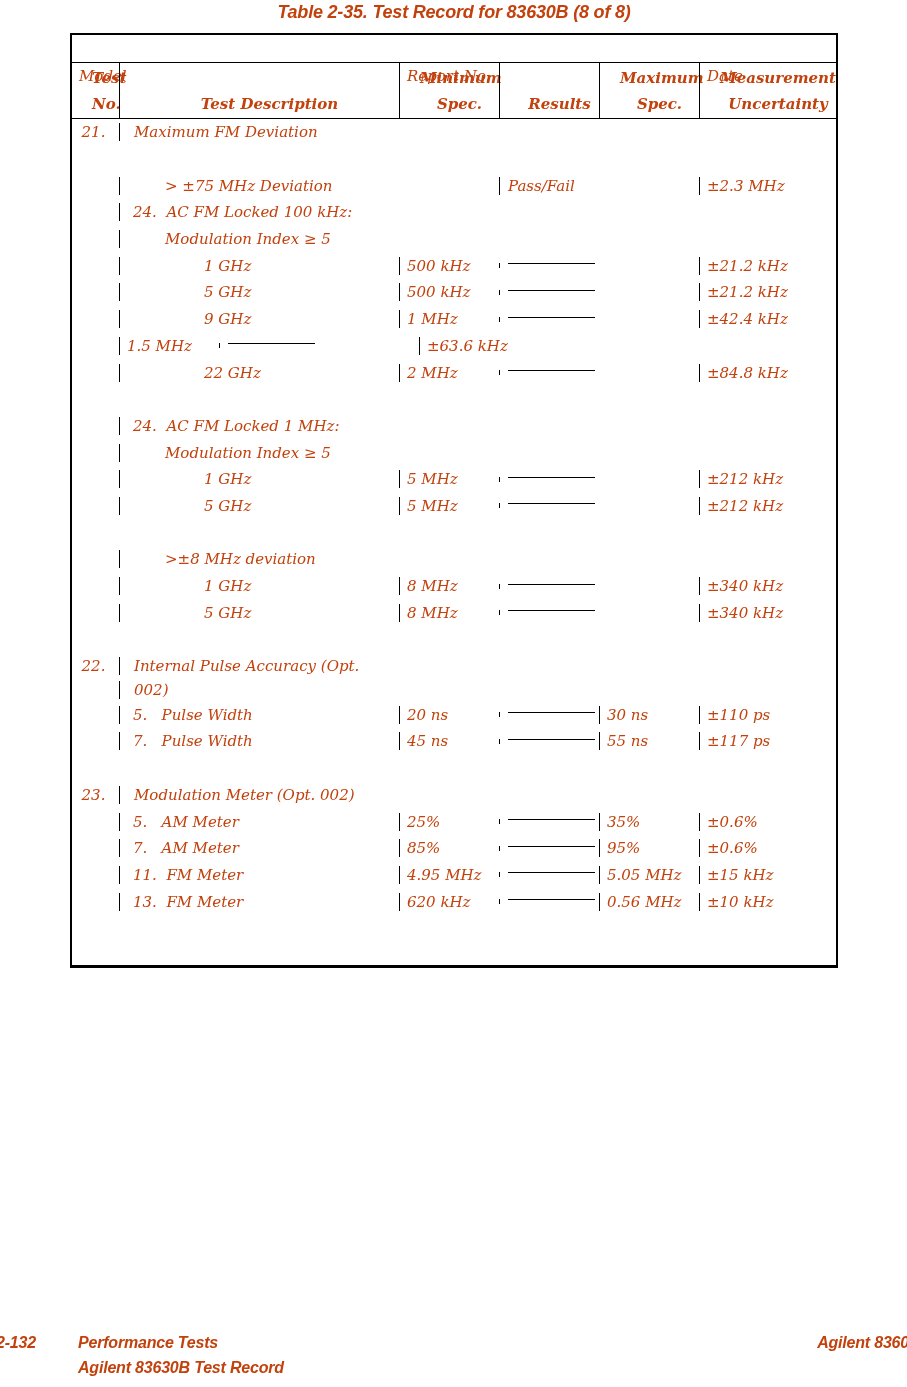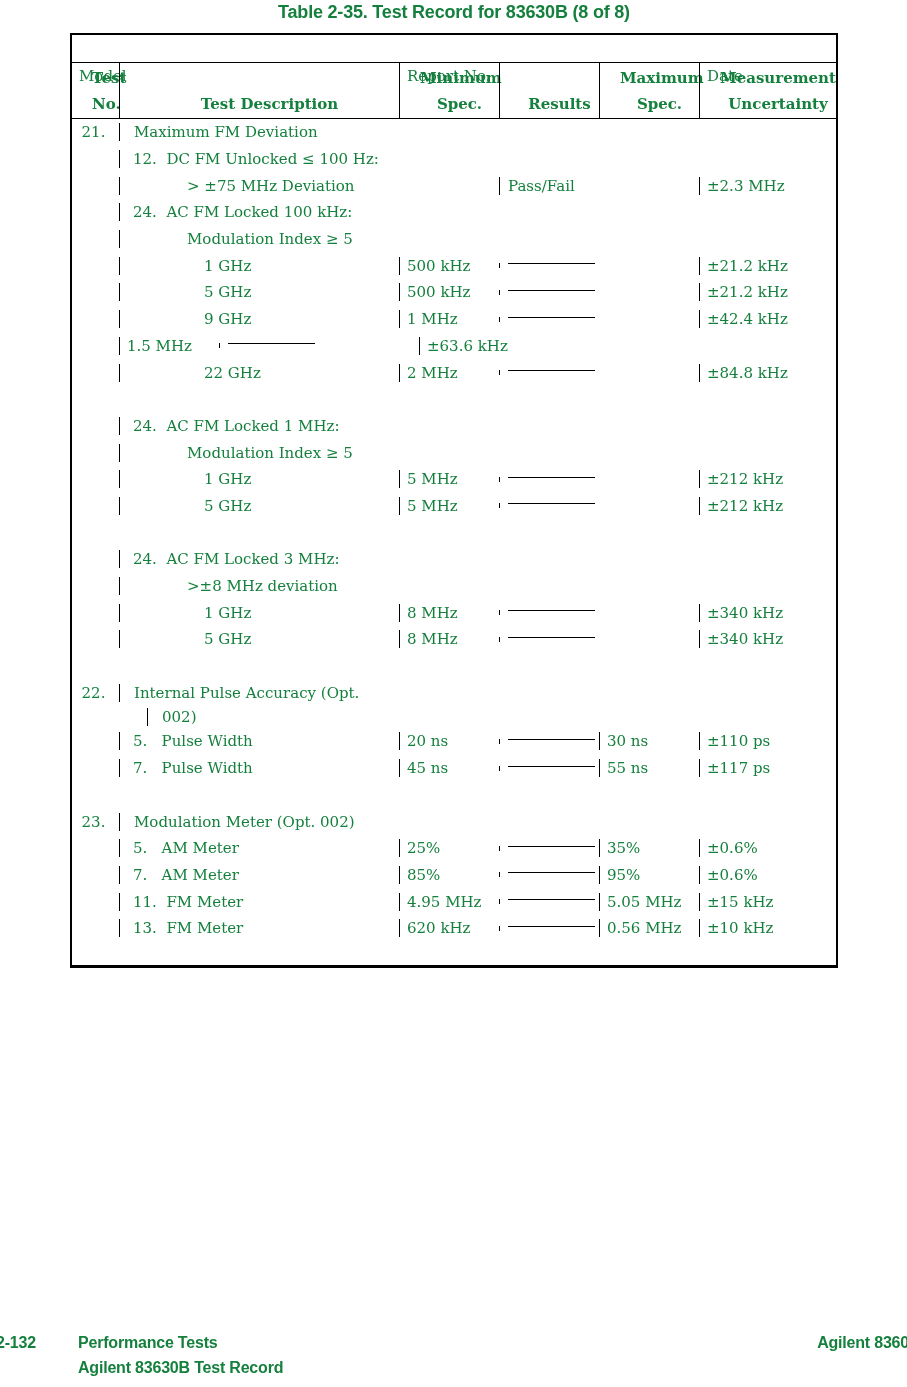--- a/index.html
+++ b/index.html
@@ -2,23 +2,24 @@
 <html><head>
 <meta charset="utf-8">
 <style>
   * { box-sizing: border-box; margin: 0; padding: 0; }
   html, body { background: #ffffff; }
   .page {
     position: relative;
     width: 907px;
     height: 1387px;
     background: #ffffff;
-    color: #15803d;
+    color: #c2410c;
     font-family: "DejaVu Serif", serif;
     overflow: hidden;
+    font-style: italic;
   }
   .title {
     position: absolute;
     left: 70px;
     top: 2px;
     width: 768px;
     text-align: center;
     font-family: "Liberation Sans", sans-serif;
     font-weight: bold;
     font-size: 18px;
@@ -76,28 +77,28 @@
   .bl  { border-left: 1px solid #000; }
   
   .tbody {
     flex: 1;
     display: flex;
     flex-direction: column;
     font-size: 15px;
     overflow: hidden;
   }
   .trow { display: flex; height: 26.7px; flex-shrink: 0; align-items: center; }
-  .trow.small { height: 22px; margin-left: 28px; }
+  .trow.small { height: 22px; }
   .trow.filler { flex: 1; height: auto; }
   .c { display: flex; align-items: center; overflow: hidden; }
   .c-no { justify-content: center; padding-right: 4px; }
   .c-desc { white-space: pre; }
   .ind0 { padding-left: 14px; }
   .ind1 { padding-left: 13px; }
-  .ind2 { padding-left: 67px; }
+  .ind2 { padding-left: 45px; }
   .ind3 { padding-left: 84px; }
   .c-min, .c-max { padding-left: 7px; }
   .c-res { padding-left: 8px; }
   .c-unc { padding-left: 7px; }
   .blank-line {
     align-self: flex-end;
     margin-bottom: 4px;
     margin-left: 0px;
     width: 87px;
     height: 0;
@@ -165,21 +166,20 @@
         <div class="trow">
           <div class="c c-no cw1">21.</div>
           <div class="c c-desc cw2 bl ind0">Maximum FM Deviation</div>
           <div class="c c-min cw3 bl"></div>
           <div class="c c-res cw4 bl"></div>
           <div class="c c-max cw5 bl"></div>
           <div class="c c-unc cw6 bl"></div>
         </div>
         <div class="trow">
           <div class="c c-no cw1"></div>
-          <div class="c c-desc cw2 bl ind1">12.  DC FM Unlocked ≤ 100 Hz:</div>
           <div class="c c-min cw3 bl"></div>
           <div class="c c-res cw4 bl"></div>
           <div class="c c-max cw5 bl"></div>
           <div class="c c-unc cw6 bl"></div>
         </div>
         <div class="trow">
           <div class="c c-no cw1"></div>
           <div class="c c-desc cw2 bl ind2">&gt; ±75 MHz Deviation</div>
           <div class="c c-min cw3 bl"></div>
           <div class="c c-res cw4 bl">Pass/Fail</div>
@@ -291,28 +291,20 @@
           <div class="c c-min cw3 bl">5 MHz</div>
           <div class="c c-res cw4 bl">
             <div class="blank-line"></div>
           </div>
           <div class="c c-max cw5 bl"></div>
           <div class="c c-unc cw6 bl">±212 kHz</div>
         </div>
         <div class="trow">
           <div class="c c-no cw1"></div>
           <div class="c c-desc cw2 bl ind0"></div>
-          <div class="c c-min cw3 bl"></div>
-          <div class="c c-res cw4 bl"></div>
-          <div class="c c-max cw5 bl"></div>
-          <div class="c c-unc cw6 bl"></div>
-        </div>
-        <div class="trow">
-          <div class="c c-no cw1"></div>
-          <div class="c c-desc cw2 bl ind1">24.  AC FM Locked 3 MHz:</div>
           <div class="c c-min cw3 bl"></div>
           <div class="c c-res cw4 bl"></div>
           <div class="c c-max cw5 bl"></div>
           <div class="c c-unc cw6 bl"></div>
         </div>
         <div class="trow">
           <div class="c c-no cw1"></div>
           <div class="c c-desc cw2 bl ind2">&gt;±8 MHz deviation</div>
           <div class="c c-min cw3 bl"></div>
           <div class="c c-res cw4 bl"></div>

